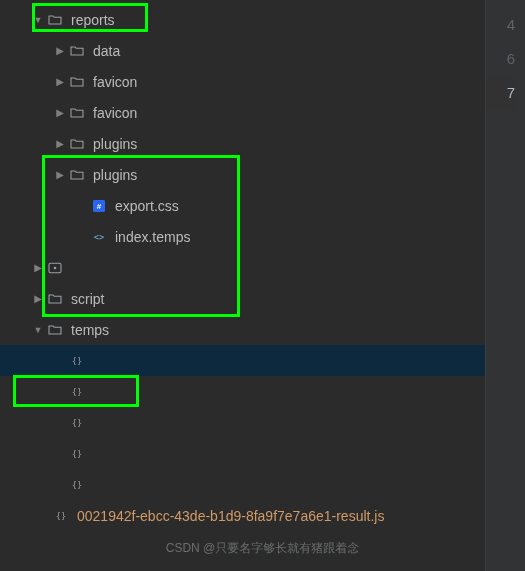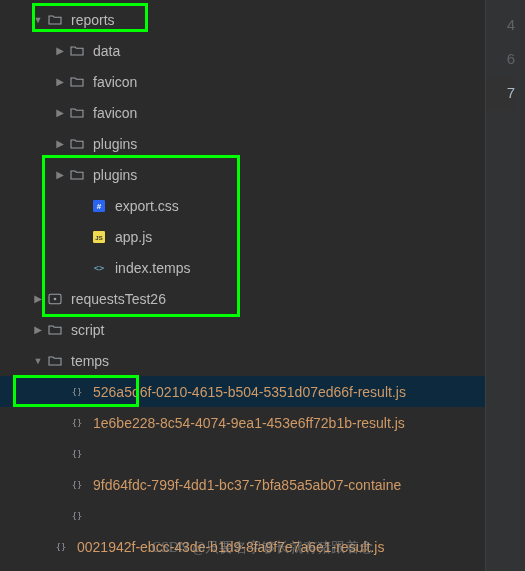--- a/index.html
+++ b/index.html
@@ -65,25 +65,24 @@
     pointer-events: none;
     z-index: 10;
   }
   .watermark {
     position: absolute;
     bottom: 14px;
     left: 50%;
     transform: translateX(-50%);
     color: #9da0a3;
     opacity: 0.55;
-    font-size: 14px;
+    font-size: 12px;
     white-space: nowrap;
     pointer-events: none;
     z-index: 20;
-    font-family: Liberation Serif, serif;
   }
 </style>
 </head>
 <body>
 
 <div class="container">
   <div class="tree-panel" id="tree">
       <div class="row">
         <span class="indent" style="width: 30px;"></span>
         <span class="arrow" style="font-size: 9px;">▼</span>
@@ -153,46 +152,34 @@
             <text x="12" y="17" text-anchor="middle" font-size="12" font-family="Arial" fill="#fff" font-weight="bold">#</text>
           </svg>
         </span>
         <span class="label">export.css</span>
       </div>
       <div class="row">
         <span class="indent" style="width: 74px;"></span>
         <span class="arrow placeholder">▶</span>
         <span class="ico">
           <svg viewBox="0 0 24 24" width="16" height="16">
-            <rect x="3" y="3" width="18" height="18" rx="2" fill="#f0db4f"></rect>
-            <text x="12" y="16" text-anchor="middle" font-size="9" font-family="Arial" fill="#323330" font-weight="bold">JS</text>
-          </svg>
-        </span>
-        <span class="label">app.js</span>
-      </div>
-      <div class="row">
-        <span class="indent" style="width: 74px;"></span>
-        <span class="arrow placeholder">▶</span>
-        <span class="ico">
-          <svg viewBox="0 0 24 24" width="16" height="16">
             <text x="12" y="17" text-anchor="middle" font-size="13" font-family="monospace" fill="#6fb3d2">&lt;&gt;</text>
           </svg>
         </span>
         <span class="label">index.temps</span>
       </div>
       <div class="row">
         <span class="indent" style="width: 30px;"></span>
         <span class="arrow">▶</span>
         <span class="ico">
           <svg viewBox="0 0 24 24" width="16" height="16">
             <rect x="3" y="5" width="18" height="14" rx="2" fill="none" stroke="#9aa0a6" stroke-width="1.6"></rect>
             <circle cx="12" cy="12" r="2" fill="#9aa0a6"></circle>
           </svg>
         </span>
-        <span class="label">requestsTest26</span>
       </div>
       <div class="row">
         <span class="indent" style="width: 30px;"></span>
         <span class="arrow">▶</span>
         <span class="ico">
           <svg viewBox="0 0 24 24" width="16" height="16">
             <path fill="none" stroke="#9aa0a6" stroke-width="1.6" d="M3 6h6l2 2h10v10H3z"></path>
           </svg>
         </span>
         <span class="label">script</span>
@@ -208,50 +195,47 @@
         <span class="label">temps</span>
       </div>
       <div class="row selected">
         <span class="indent" style="width: 52px;"></span>
         <span class="arrow placeholder">▶</span>
         <span class="ico">
           <svg viewBox="0 0 24 24" width="16" height="16">
             <text x="12" y="17" text-anchor="middle" font-size="13" font-family="monospace" fill="#9aa0a6">{}</text>
           </svg>
         </span>
-        <span class="label orange">526a5d6f-0210-4615-b504-5351d07ed66f-result.js</span>
-      </div>
-      <div class="row">
-        <span class="indent" style="width: 52px;"></span>
-        <span class="arrow placeholder">▶</span>
-        <span class="ico">
-          <svg viewBox="0 0 24 24" width="16" height="16">
-            <text x="12" y="17" text-anchor="middle" font-size="13" font-family="monospace" fill="#9aa0a6">{}</text>
-          </svg>
-        </span>
-        <span class="label orange">1e6be228-8c54-4074-9ea1-453e6ff72b1b-result.js</span>
-      </div>
-      <div class="row">
-        <span class="indent" style="width: 52px;"></span>
-        <span class="arrow placeholder">▶</span>
-        <span class="ico">
-          <svg viewBox="0 0 24 24" width="16" height="16">
-            <text x="12" y="17" text-anchor="middle" font-size="13" font-family="monospace" fill="#9aa0a6">{}</text>
-          </svg>
-        </span>
-      </div>
-      <div class="row">
-        <span class="indent" style="width: 52px;"></span>
-        <span class="arrow placeholder">▶</span>
-        <span class="ico">
-          <svg viewBox="0 0 24 24" width="16" height="16">
-            <text x="12" y="17" text-anchor="middle" font-size="13" font-family="monospace" fill="#9aa0a6">{}</text>
-          </svg>
-        </span>
-        <span class="label orange">9fd64fdc-799f-4dd1-bc37-7bfa85a5ab07-containe</span>
+      </div>
+      <div class="row">
+        <span class="indent" style="width: 52px;"></span>
+        <span class="arrow placeholder">▶</span>
+        <span class="ico">
+          <svg viewBox="0 0 24 24" width="16" height="16">
+            <text x="12" y="17" text-anchor="middle" font-size="13" font-family="monospace" fill="#9aa0a6">{}</text>
+          </svg>
+        </span>
+      </div>
+      <div class="row">
+        <span class="indent" style="width: 52px;"></span>
+        <span class="arrow placeholder">▶</span>
+        <span class="ico">
+          <svg viewBox="0 0 24 24" width="16" height="16">
+            <text x="12" y="17" text-anchor="middle" font-size="13" font-family="monospace" fill="#9aa0a6">{}</text>
+          </svg>
+        </span>
+      </div>
+      <div class="row">
+        <span class="indent" style="width: 52px;"></span>
+        <span class="arrow placeholder">▶</span>
+        <span class="ico">
+          <svg viewBox="0 0 24 24" width="16" height="16">
+            <text x="12" y="17" text-anchor="middle" font-size="13" font-family="monospace" fill="#9aa0a6">{}</text>
+          </svg>
+        </span>
       </div>
       <div class="row">
         <span class="indent" style="width: 52px;"></span>
         <span class="arrow placeholder">▶</span>
         <span class="ico">
           <svg viewBox="0 0 24 24" width="16" height="16">
             <text x="12" y="17" text-anchor="middle" font-size="13" font-family="monospace" fill="#9aa0a6">{}</text>
           </svg>
         </span>
       </div>

